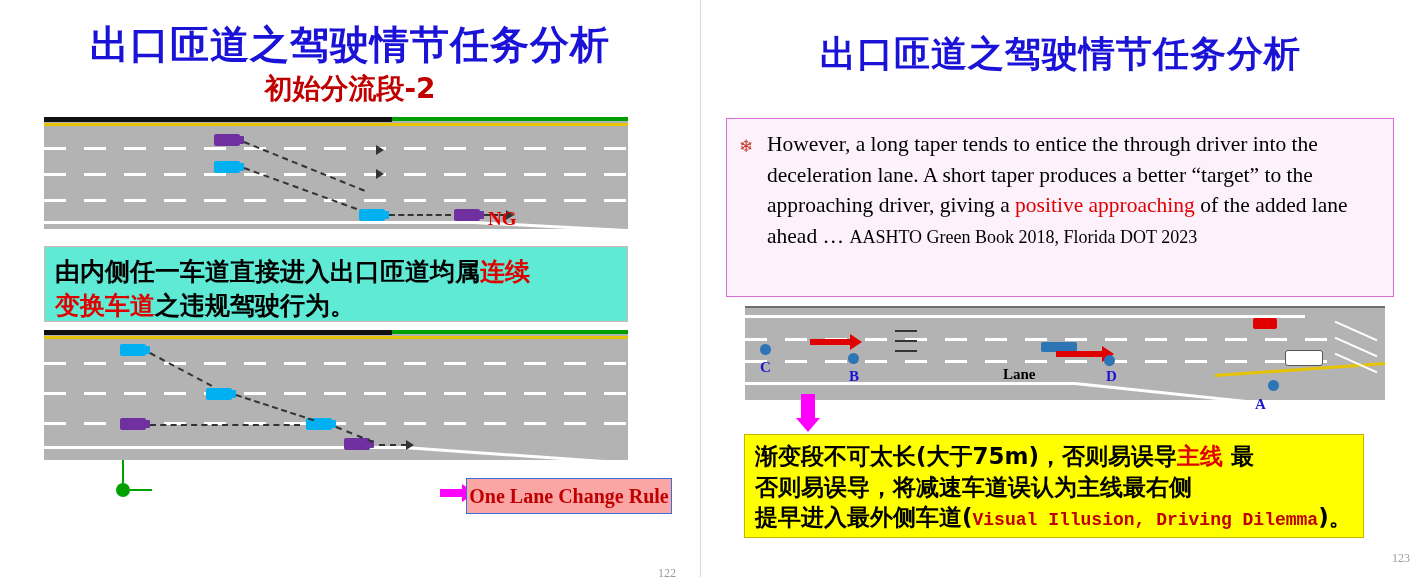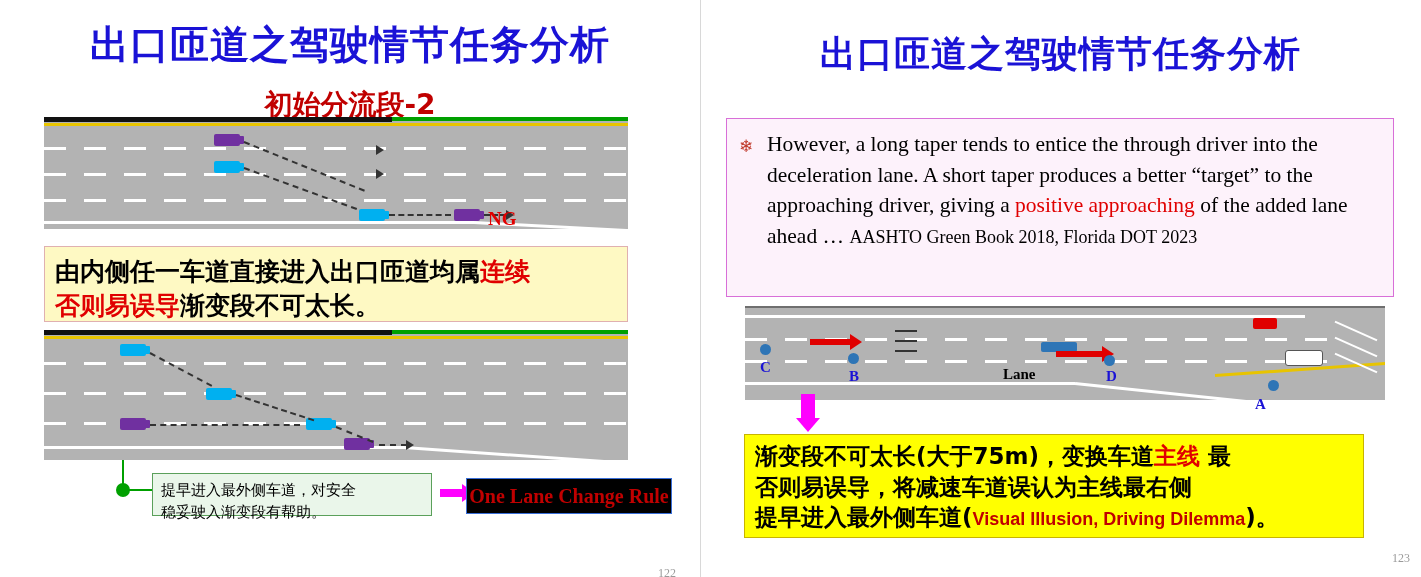--- a/index.html
+++ b/index.html
@@ -23,21 +23,20 @@
     color:#1a12d6;
     font-weight:bold;
     font-family:"DejaVu Sans", sans-serif;
     letter-spacing:1px;
   }
   .subtitle{
     text-align:center;
     color:#c00000;
     font-weight:bold;
     font-family:"DejaVu Sans", sans-serif;
-    margin-top:16px;
   }
 
   
   .l-title{position:absolute;left:0;top:18px;width:700px;font-size:39px;}
   .l-sub{position:absolute;left:0;top:70px;width:700px;font-size:28px;}
 
   .road{
     position:absolute;
     background:#b3b3b3;
     overflow:hidden;
@@ -71,21 +70,21 @@
     border-bottom:5px solid transparent;
   }
   .ng{
     position:absolute;color:#e00000;font-weight:bold;font-size:19px;
     font-family:"Liberation Serif", serif;
   }
 
   .callout{
     position:absolute;
     border:1px solid #e0b0b0;
-    background:#fef9c3;
+    background:#5eead4;
     color:#000;
     font-family:"DejaVu Sans", sans-serif;
     font-weight:bold;
     font-size:25px;
     line-height:1.35;
     padding:8px 10px;
     box-sizing:border-box;
   }
   .callout .hl{color:#e00000;}
 
@@ -96,21 +95,21 @@
     font-family:"DejaVu Sans", sans-serif;
     font-size:15px;
     line-height:1.45;
     color:#000;
     padding:6px 8px;
     box-sizing:border-box;
   }
   .bluebox{
     position:absolute;
     border:1px solid #3a6fd8;
-    background:#000000;
+    background:#fca5a5;
     color:#c00000;
     font-family:"Liberation Serif", serif;
     font-weight:bold;
     font-size:20px;
     text-align:center;
     line-height:34px;
     box-sizing:border-box;
   }
   .gline{position:absolute;background:#00a000;}
   .gdot{position:absolute;width:14px;height:14px;border-radius:50%;background:#00a000;}
@@ -153,21 +152,21 @@
     background:#ffff00;
     box-sizing:border-box;
     padding:6px 10px;
     font-family:"DejaVu Sans", sans-serif;
     font-weight:bold;
     font-size:23px;
     line-height:1.33;
     color:#000;
   }
   .yellowbox .hl{color:#e00000;}
-  .yellowbox .small{font-size:18px;color:#c00000;font-family:Liberation Sans, sans-serif;}
+  .yellowbox .small{font-size:18px;color:#c00000;font-family:Liberation Mono, monospace;}
 
   .lbl{
     position:absolute;color:#1a12d6;font-weight:bold;font-size:15px;
     font-family:"Liberation Serif", serif;
   }
   .bdot{position:absolute;width:11px;height:11px;border-radius:50%;background:#2e75b6;}
   .redarrow-body{position:absolute;height:6px;background:#e00000;}
   .redarrow-head{
     position:absolute;width:0;height:0;
     border-top:8px solid transparent;
@@ -210,21 +209,21 @@
     <div class="trace" style="left:345px;top:97px;width:62px;"></div>
     <div class="trace" style="left:440px;top:97px;width:22px;"></div>
     <div class="arrowhead" style="left:332px;top:28px;"></div>
     <div class="arrowhead" style="left:332px;top:52px;"></div>
     <div class="arrowhead" style="left:462px;top:93px;"></div>
   </div>
   <div class="ng" style="left:488px;top:208px;text-align:right;">NG</div>
 
   <div class="callout" style="left:44px;top:246px;width:584px;height:76px;">
     <span>由内侧任一车道直接进入出口匝道均属</span><span class="hl">连续</span><br>
-    <span class="hl">否则易误导</span><span>渐变段不可太长。</span>
+    <span class="hl">变换车道</span><span>之违规驾驶行为。</span>
   </div>
 
   <div class="road road-bot">
     <div class="edge-green" style="left:348px;top:0;width:236px;"></div>
     <div class="edge-black" style="left:0;top:0;width:348px;"></div>
     <div class="edge-yellow" style="left:0;top:6px;width:584px;"></div>
 
     <div class="dash" style="left:0;top:32px;width:584px;"></div>
     <div class="dash" style="left:0;top:62px;width:584px;"></div>
     <div class="dash" style="left:0;top:92px;width:584px;"></div>
@@ -242,24 +241,20 @@
     <div class="trace" style="left:106px;top:94px;width:150px;"></div>
     <div class="trace" style="left:292px;top:96px;width:40px;transform:rotate(22deg);transform-origin:left center;"></div>
     <div class="trace" style="left:335px;top:114px;width:28px;"></div>
     <div class="arrowhead" style="left:362px;top:110px;"></div>
   </div>
 
   <div class="gline" style="left:122px;top:460px;width:2px;height:30px;"></div>
   <div class="gline" style="left:122px;top:489px;width:30px;height:2px;"></div>
   <div class="gdot" style="left:116px;top:483px;"></div>
 
-  <div class="greenbox" style="left:152px;top:473px;width:280px;height:43px;">
-    <div>提早进入最外侧车道，对安全</div>
-    <div>稳妥驶入渐变段有帮助。</div>
-  </div>
 
   <div class="pink-arrow-body" style="left:440px;top:489px;width:22px;height:8px;"></div>
   <div class="pink-arrow-head" style="left:462px;top:484px;"></div>
 
   <div class="bluebox" style="left:466px;top:478px;width:206px;height:36px;">One Lane Change Rule</div>
 
   <div class="pagenum" style="left:658px;top:566px;">122</div>
 </div>
 
 <div class="slide slide-right">
@@ -305,18 +300,18 @@
 <div class="lbl" style="left:760px;top:359px;">C</div>
 <div class="lbl" style="left:849px;top:368px;">B</div>
 <div class="exitlbl" style="left:1003px;top:366px;">Lane</div>
 <div class="lbl" style="left:1106px;top:368px;">D</div>
 <div class="lbl" style="left:1255px;top:396px;">A</div>
 
 <div class="pink-arrow-body" style="left:801px;top:394px;width:14px;height:28px;"></div>
 <div style="position:absolute;left:796px;top:418px;width:0;height:0;border-left:12px solid transparent;border-right:12px solid transparent;border-top:14px solid #ff00ff;"></div>
 
 <div class="yellowbox">
-  <span>渐变段不可太长(大于75m)，变换车道</span><span class="hl">主线</span><span>  最</span><br>
+  <span>渐变段不可太长(大于75m)，否则易误导</span><span class="hl">主线</span><span>  最</span><br>
   <span>否则易误导，将减速车道误认为主线最右侧</span><br>
   <span>提早进入最外侧车道(</span><span class="small">Visual Illusion, Driving Dilemma</span><span>)。</span>
 </div>
 
 <div class="pagenum" style="left:1392px;top:551px;">123</div>
 
 </body></html>

